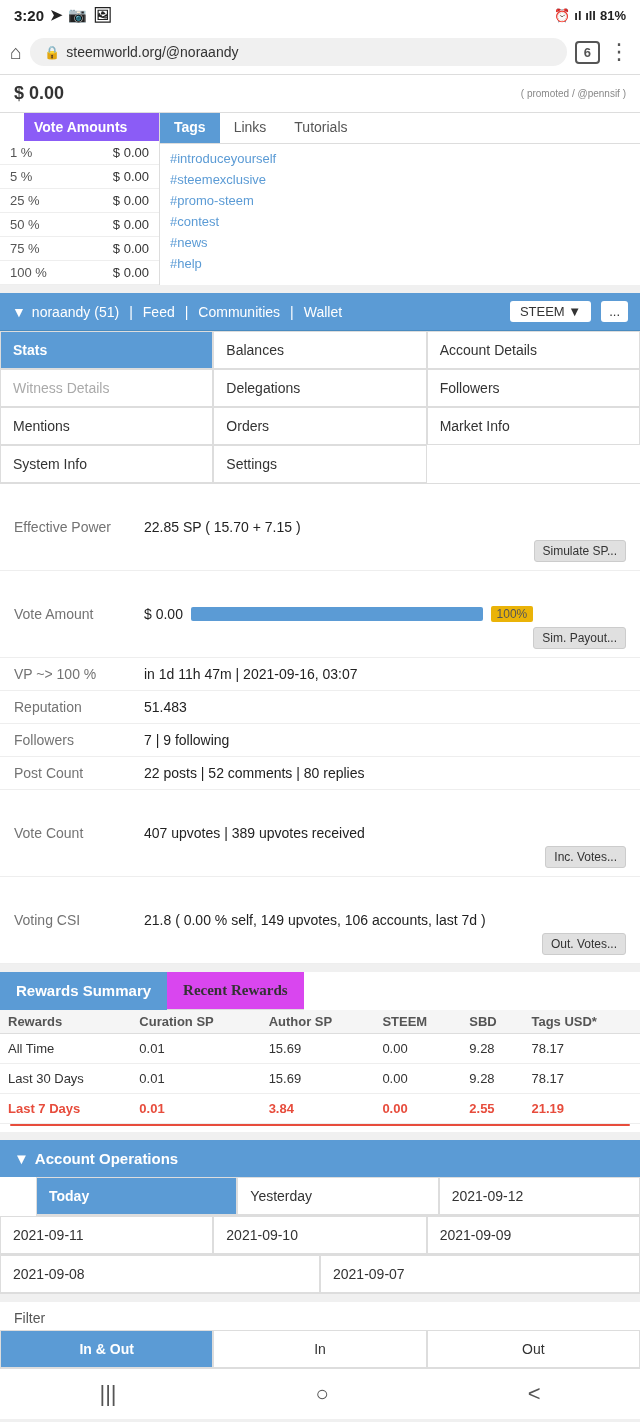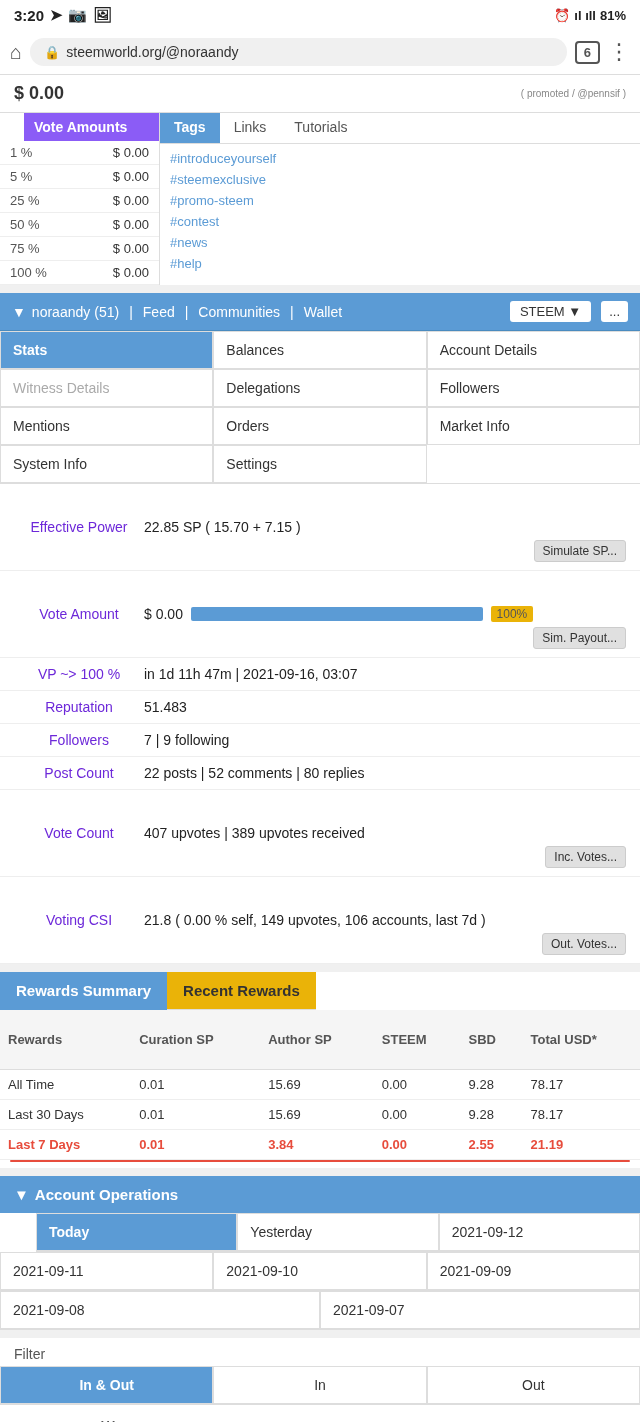--- a/index.html
+++ b/index.html
@@ -193,24 +193,23 @@
     }
     .info-row {
       display: flex;
       align-items: center;
       padding: 8px 14px;
       border-bottom: 1px solid #eee;
       font-size: 14px;
     }
     .info-label {
       width: 130px;
-      color: #6d28d9;
+      color: #737373;
       font-weight: normal;
       flex-shrink: 0;
-      text-align: center;
     }
     .info-value {
       flex: 1;
       color: #222;
     }
     .info-actions {
       display: flex;
       gap: 6px;
       margin-top: 48px;
     }
@@ -260,32 +259,33 @@
       padding: 10px 16px;
       font-size: 15px;
       font-weight: bold;
       cursor: pointer;
     }
     .rewards-tab.active {
       background: #5b9bd5;
       color: #fff;
     }
     .rewards-tab.inactive {
-      background: #eab308;
-      color: #333;
-      border-bottom: 1px solid #ddd;
+      background: #d946ef;
+      color: #333;
+      border-bottom: 1px solid #ddd;
+      font-family: Liberation Serif, serif;
     }
     .rewards-table {
       width: 100%;
       border-collapse: collapse;
       font-size: 13px;
     }
     .rewards-table th {
       background: #f5f5f5;
-      padding: 22px 8px;
+      padding: 4px 8px;
       text-align: left;
       border-bottom: 1px solid #ddd;
       color: #555;
       font-weight: bold;
     }
     .rewards-table td {
       padding: 7px 8px;
       border-bottom: 1px solid #eee;
       color: #333;
     }
@@ -563,21 +563,21 @@
     <div class="rewards-tab inactive">Recent Rewards</div>
   </div>
   <table class="rewards-table">
     <thead>
       <tr>
         <th>Rewards</th>
         <th>Curation SP</th>
         <th>Author SP</th>
         <th>STEEM</th>
         <th>SBD</th>
-        <th>Total USD*</th>
+        <th>Tags USD*</th>
       </tr>
     </thead>
     <tbody id="rewards-tbody">
     <tr>
       <td>All Time</td>
       <td>0.01</td>
       <td>15.69</td>
       <td>0.00</td>
       <td>9.28</td>
       <td>78.17</td>

